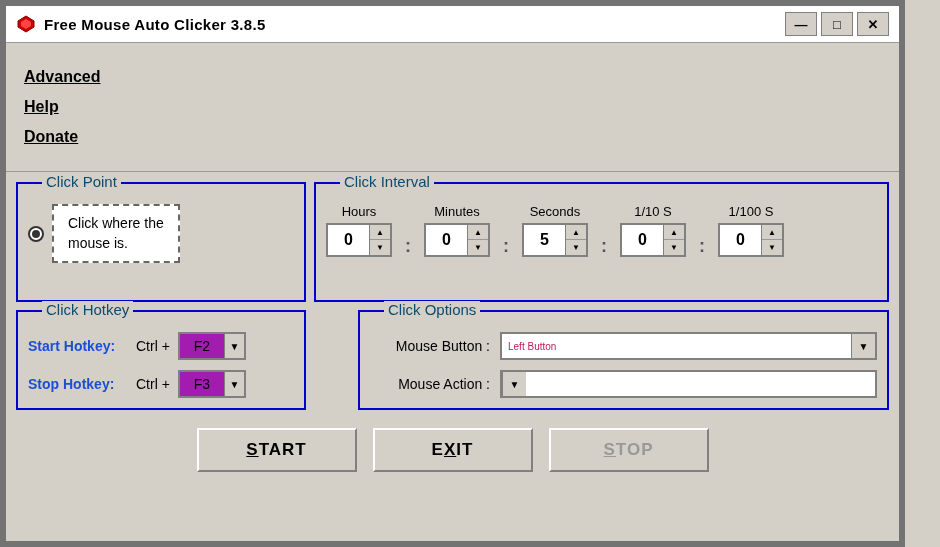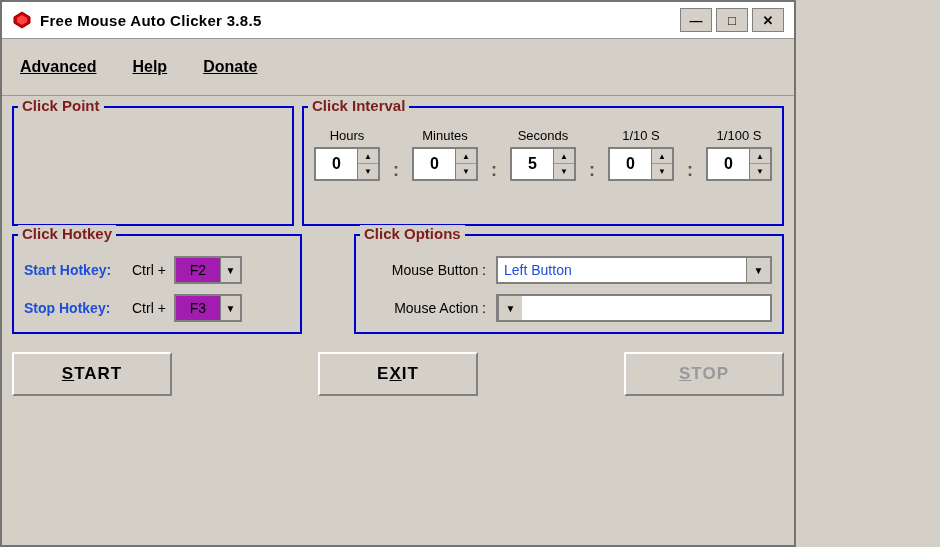--- a/index.html
+++ b/index.html
@@ -5,24 +5,24 @@
     * { box-sizing: border-box; margin: 0; padding: 0; }
     body {
       font-family: 'Segoe UI', Tahoma, Arial, sans-serif;
       background: #d4d0c8;
       width: 940px;
       height: 547px;
       overflow: hidden;
       user-select: none;
     }
     .window {
-      width: 796px;
+      width: 905px;
       height: 547px;
       background: #d4d0c8;
-      border: 2px solid #737373;
+      border: 6px solid #737373;
       display: flex;
       flex-direction: column;
     }
     .title-bar {
       background: white;
       padding: 6px 10px;
       display: flex;
       align-items: center;
       justify-content: space-between;
       border-bottom: 1px solid #999;
@@ -54,24 +54,25 @@
       display: flex;
       align-items: center;
       justify-content: center;
       cursor: pointer;
       font-size: 13px;
       font-weight: bold;
       color: #000;
     }
     .menu-bar {
       background: #d4d0c8;
-      padding: 15px 6px;
-      display: flex;
-      gap: 12px;
+      padding: 21px 6px;
+      display: flex;
+      gap: 4px;
       border-bottom: 1px solid #999;
+      flex-direction: column;
     }
     .menu-item {
       padding: 4px 12px;
       font-size: 16px;
       font-weight: 600;
       color: #000;
       cursor: pointer;
       text-decoration: underline;
     }
     .main-content {
@@ -87,25 +88,25 @@
     }
     .panel {
       border: 2px solid #0000cc;
       background: #d4d0c8;
       position: relative;
       padding: 10px 10px 10px 10px;
     }
     .panel-title {
       position: absolute;
       top: -11px;
-      left: 4px;
-      background: #d4d0c8;
-      color: #7f1d1d;
+      left: 24px;
+      background: #d4d0c8;
+      color: #0c4a6e;
       font-size: 15px;
-      font-weight: 700;
+      font-weight: 400;
       padding: 0 4px;
     }
     .click-point-panel {
       width: 290px;
       min-height: 120px;
     }
     .click-point-inner {
       display: flex;
       align-items: center;
       margin-top: 10px;
@@ -252,38 +253,38 @@
       align-items: center;
       border: 2px solid #808080;
       background: white;
       height: 28px;
       cursor: pointer;
       flex: 1;
     }
     .options-dropdown-val {
       flex: 1;
       text-align: left;
-      font-size: 14px;
-      color: #1d4ed8;
+      font-size: 10px;
+      color: #be185d;
       padding: 0 6px;
     }
     .options-dropdown-arrow {
       width: 24px;
       height: 100%;
       background: #d4d0c8;
       border-left: 1px solid #808080;
       display: flex;
       align-items: center;
       justify-content: center;
       font-size: 10px;
     }
     .bottom-buttons {
       display: flex;
-      justify-content: space-between;
-      gap: 8px;
+      justify-content: center;
+      gap: 16px;
       padding: 10px 0;
     }
     .action-btn {
       width: 160px;
       height: 44px;
       background: #d4d0c8;
       border: 2px solid #808080;
       border-top-color: #fff;
       border-left-color: #fff;
       font-size: 17px;
@@ -337,20 +338,28 @@
     <div class="menu-item">Help</div>
     <div class="menu-item">Donate</div>
   </div>
 
   <div class="main-content">
 
     <div class="top-panels">
 
       <div class="panel click-point-panel">
         <span class="panel-title">Click Point</span>
+        <div class="click-point-inner">
+          <div class="radio-custom">
+            <div class="radio-dot"></div>
+          </div>
+          <div class="click-where-box">
+            <span>Click where the<br>mouse is.</span>
+          </div>
+        </div>
       </div>
 
       <div class="panel click-interval-panel">
         <span class="panel-title">Click Interval</span>
         <div style="display:flex; gap:12px; margin-top:10px; align-items:flex-end;">
 
           <div class="interval-col">
             <div class="interval-col-label">Hours</div>
             <div class="spinner">
               <div class="spinner-value">0</div>

